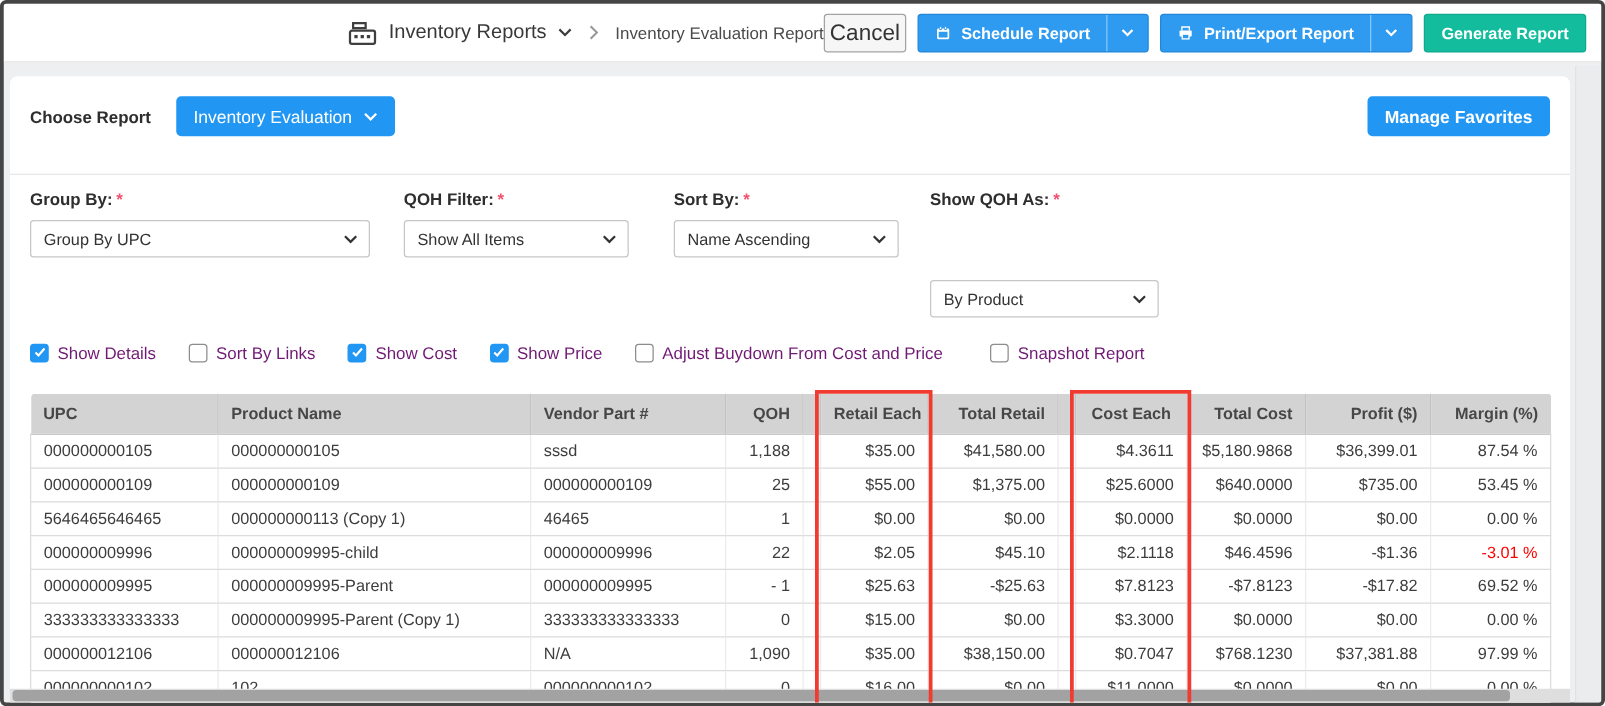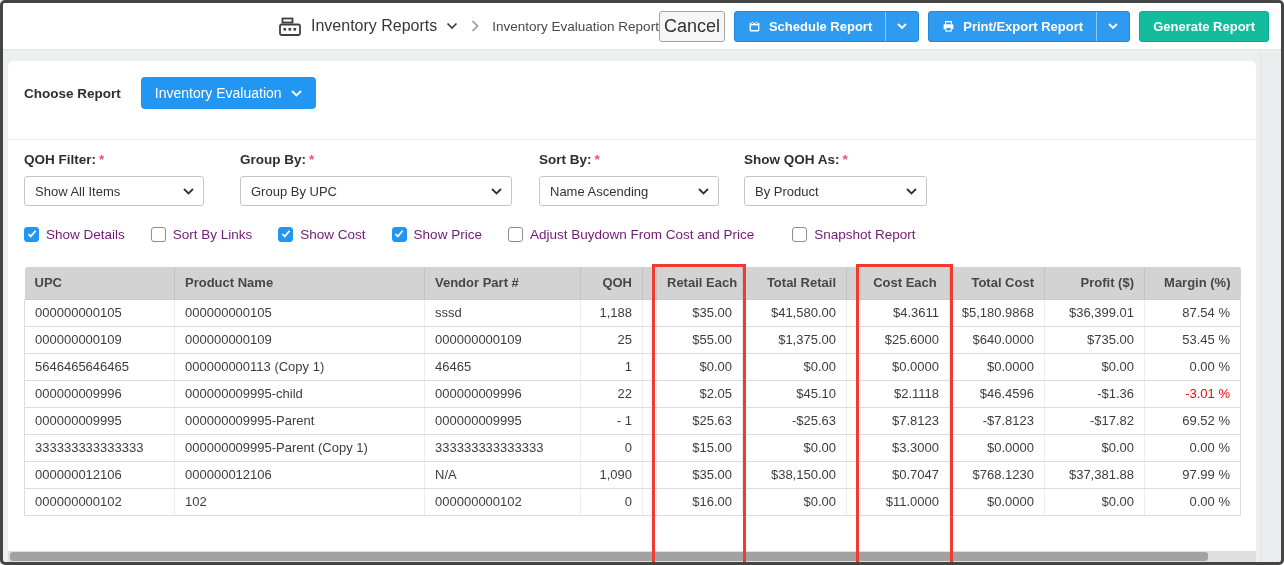--- a/index.html
+++ b/index.html
@@ -47,21 +47,21 @@
   .select { height:30px; border:1px solid #c6c6c6; border-radius:3px; background:#fff;
             display:flex; align-items:center; justify-content:space-between;
             padding:0 9px 0 10px; font-size:13px; color:#333; cursor:pointer; }
   .g1 { width:286px; margin-right:26px; } .g1-controls { display:flex; align-items:center; }
   .g1 .select { width:214px; }
   .manage-btn { height:32px; margin-left:4px; background:#2196f3; color:#fff; border:none;
                 border-radius:4px; padding:0 14px; font-size:14px; font-weight:700; cursor:pointer; }
   .g2 { width:180px; margin-right:36px; }
   .g3 { width:272px; margin-right:27px; }
   .g4 { width:180px; margin-right:25px; }
-  .g5 { width:183px; }
+  .g5 { width:183px;gap:48px; }
   .g2 .select,.g3 .select,.g4 .select,.g5 .select { width:100%; }
 
   
   .cbrow { display:flex; align-items:center; gap:26px; margin:20px 0 0 0; height:16px; }
   .cb { display:flex; align-items:center; gap:7px; font-size:13.5px; color:#701a75; cursor:pointer; }
   .box { width:15px; height:15px; border:1px solid #8d8d8d; border-radius:3px; background:#fff;
          display:flex; align-items:center; justify-content:center; flex:0 0 auto; }
   .cb .check { display:none; }
   .cb.checked .box { background:#2196f3; border-color:#2196f3; }
   .cb.checked .check { display:block; }
@@ -171,42 +171,43 @@
         <span class="choose-label">Choose Report</span>
         <span class="pill">
           <span>Inventory Evaluation</span>
           <span style="display:flex;">
             <svg width="11" height="7" viewBox="0 0 11 7" fill="none">
                 <path d="M1 1l4.5 4.5L10 1" stroke="#fff" stroke-width="1.8"></path>
               </svg>
           </span>
         </span>
       </div>
+      <button class="manage-btn">Manage Favorites</button>
     </div>
 
     <div class="divider"></div>
 
     <div class="filters">
+
+      <div class="fgroup g3">
+        <div class="flabel"><span>Group By:</span><span class="req">*</span></div>
+        <div class="select">
+          <span>Group By UPC</span>
+          <span style="display:flex;">
+            <svg width="11" height="7" viewBox="0 0 11 7" fill="none">
+                <path d="M1 1l4.5 4.5L10 1" stroke="#333" stroke-width="1.8"></path>
+              </svg>
+          </span>
+        </div>
+      </div>
 
       <div class="fgroup g2">
         <div class="flabel"><span>QOH Filter:</span><span class="req">*</span></div>
         <div class="select">
           <span>Show All Items</span>
-          <span style="display:flex;">
-            <svg width="11" height="7" viewBox="0 0 11 7" fill="none">
-                <path d="M1 1l4.5 4.5L10 1" stroke="#333" stroke-width="1.8"></path>
-              </svg>
-          </span>
-        </div>
-      </div>
-
-      <div class="fgroup g3">
-        <div class="flabel"><span>Group By:</span><span class="req">*</span></div>
-        <div class="select">
-          <span>Group By UPC</span>
           <span style="display:flex;">
             <svg width="11" height="7" viewBox="0 0 11 7" fill="none">
                 <path d="M1 1l4.5 4.5L10 1" stroke="#333" stroke-width="1.8"></path>
               </svg>
           </span>
         </div>
       </div>
 
       <div class="fgroup g4">
         <div class="flabel"><span>Sort By:</span><span class="req">*</span></div>

